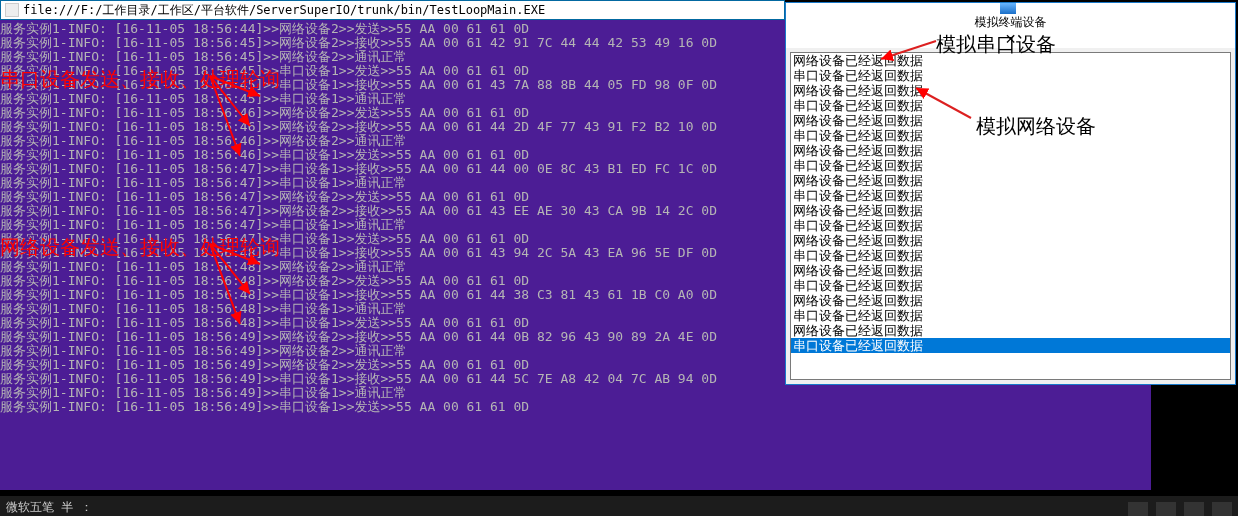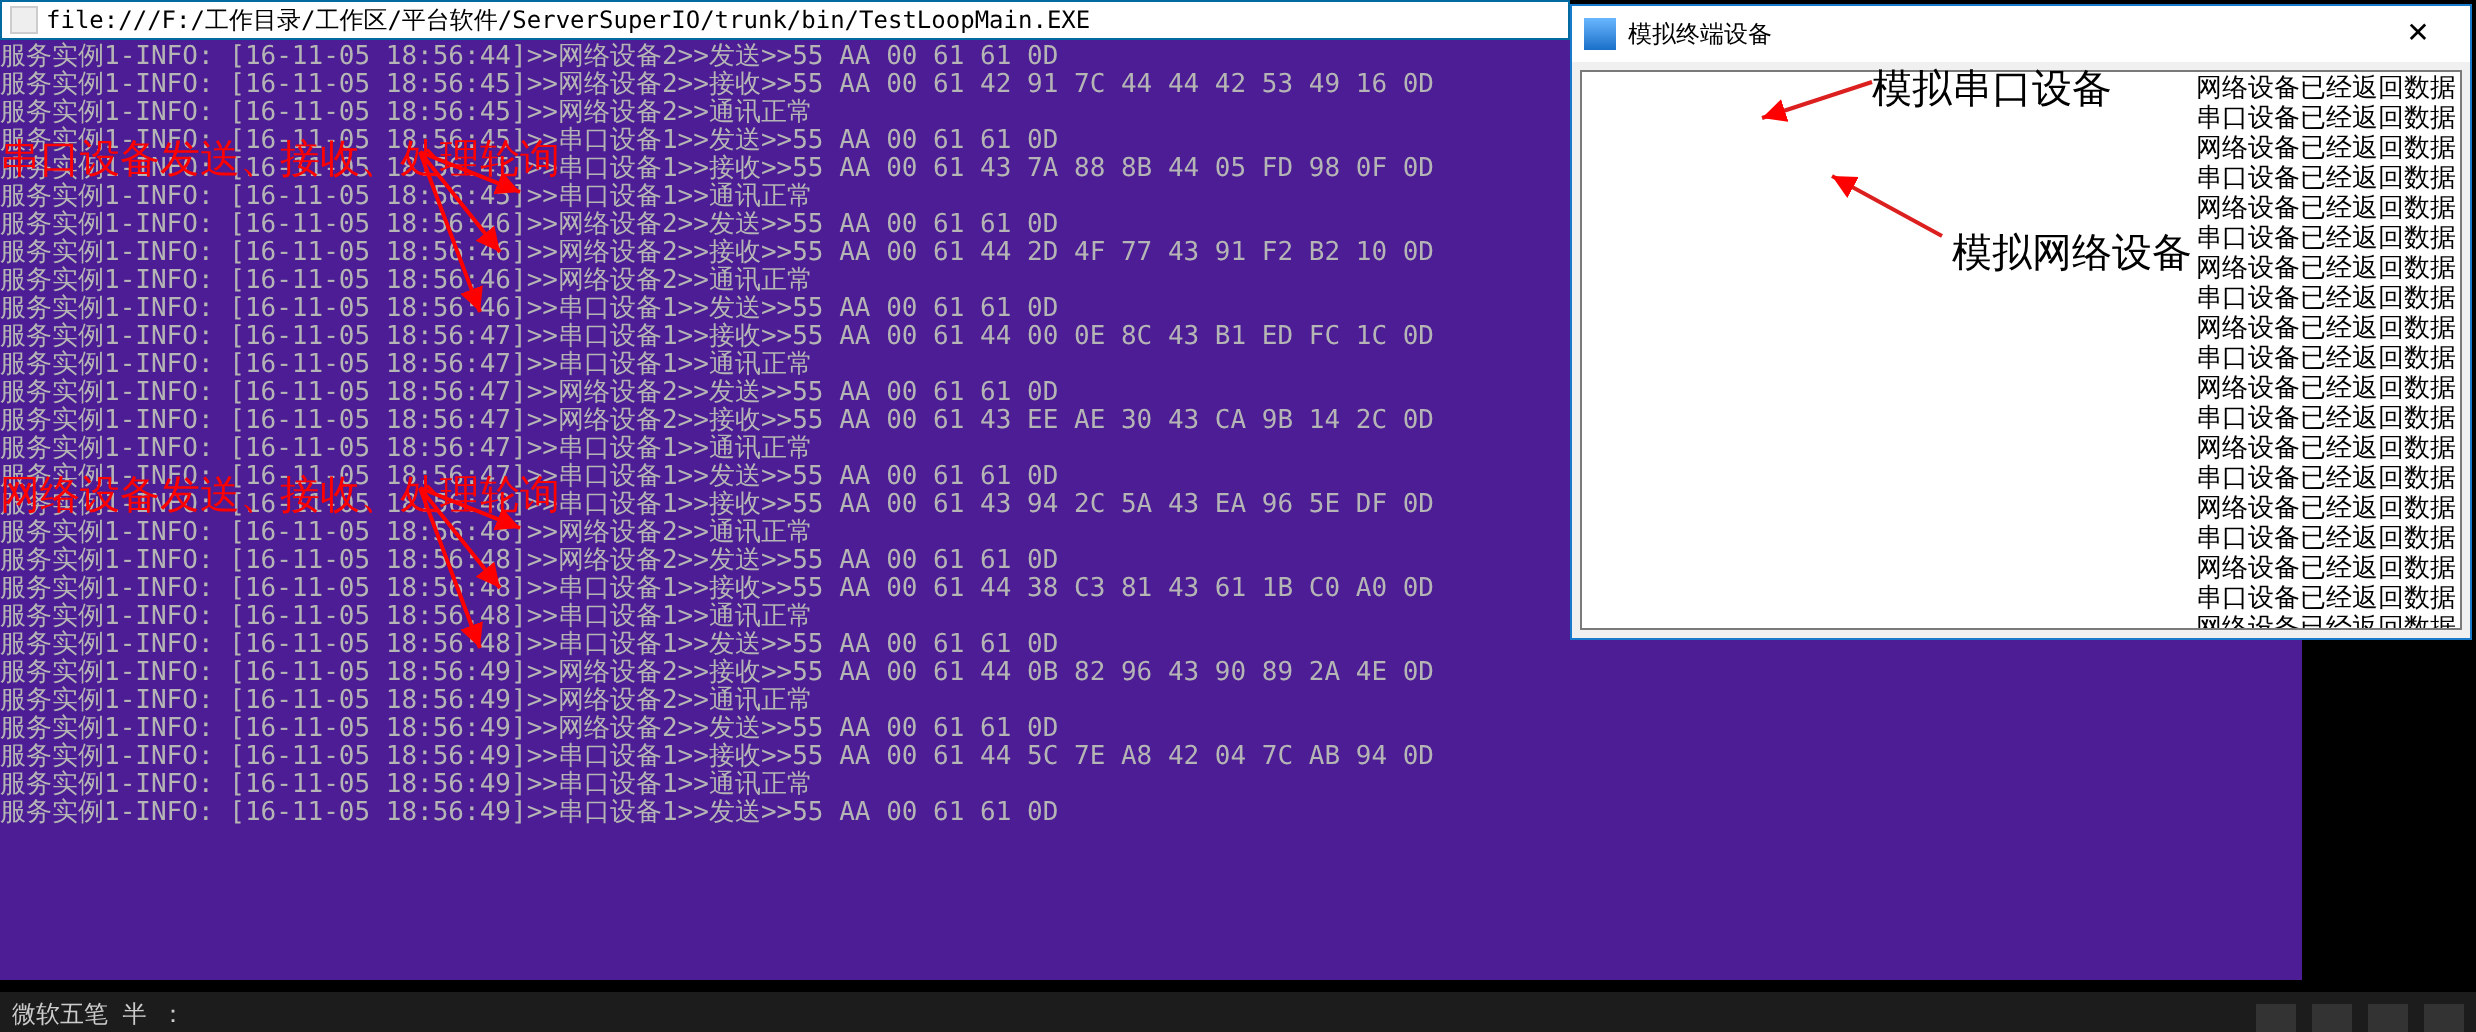--- a/index.html
+++ b/index.html
@@ -11,35 +11,35 @@
 .console { background: #4c1d95; color: #0c0; font-family: "Consolas","SimSun",monospace; font-size: 13px; line-height: 14px; white-space: pre; padding: 2px 0 0 0; position: absolute; top: 20px; left: 0; width: 1151px; height: 470px; }
 .console .row { color: #b5b5b5; }
 .annot { position: absolute; color: #f00; font-family: "SimSun"; font-size: 20px; pointer-events: none; z-index: 5; }
 .arrow { position: absolute; z-index: 4; pointer-events: none; }
 
 .status { position: absolute; bottom: 0; left: 0; width: 1238px; height: 20px; background: #1c1c1c; color: #ccc; display: flex; align-items: flex-end; padding: 0 6px; font-size: 12px; }
 .status .right { margin-left: auto; display: flex; gap: 8px; align-items: center; }
 .sbtn { width: 20px; height: 14px; background: #333; display: inline-block; }
 
 .modal { position: absolute; top: 2px; left: 785px; width: 451px; background: #f0f0f0; border: 1px solid #1979ca; z-index: 10; font-family: "Microsoft YaHei","SimSun"; }
-.modal-title { height: 28px; background: #fff; display: flex; align-items: center; padding: 0 6px; color: #000; font-size: 12px; }
+.modal-title { height: 45px; background: #fff; display: flex; align-items: center; padding: 0 6px; color: #000; font-size: 12px; flex-direction: column; }
 .modal-title .ico { width: 16px; height: 16px; background: linear-gradient(#6ab7ff,#1a6fc8); margin-right: 6px; }
 .modal-title .spacer { flex: 1; }
 .modal-title .close { width: 40px; height: 20px; display: flex; align-items: center; justify-content: center; font-size: 14px; }
 .modal-body { padding: 4px; }
 .form-row { display: flex; align-items: center; gap: 6px; padding: 4px 2px; }
 .lbl { width: 28px; text-align: left; font-size: 12px; color: #000; }
 .lbl2 { width: 42px; text-align: left; font-size: 12px; color: #000; }
 select, input.txt { font-family: "Consolas","SimSun"; font-size: 13px; height: 22px; border: 1px solid #7a7a7a; background: #fff; padding: 0 4px; }
 select { width: 102px; appearance: none; background: #fff; }
 .sel-wrap { position: relative; display: inline-block; }
 .sel-wrap::after { content: "▾"; position: absolute; right: 4px; top: 3px; color: #555; font-size: 11px; pointer-events: none; }
 .btn { height: 24px; padding: 0 10px; background: #e1e1e1; border: 1px solid #adadad; font-size: 12px; cursor: pointer; font-family: "SimSun"; }
 
-.listbox { background: #fff; border: 1px solid #7a7a7a; height: 280px; overflow-y: scroll; font-family: "SimSun"; font-size: 13px; line-height: 15px; text-align: right; }
+.listbox { background: #fff; border: 1px solid #7a7a7a; height: 328px; overflow-y: scroll; font-family: "SimSun"; font-size: 13px; line-height: 15px; }
 .listbox .item { padding: 0 2px; color: #000; white-space: nowrap; }
 .listbox .item.sel { background: #0078d7; color: #fff; }
 
 .red-annot { position: absolute; z-index: 20; color: #000000; font-family: "KaiTi","SimSun"; font-size: 20px; pointer-events: none; }
 </style>
 </head>
 <body>
 
 <div class="addr-bar">
   <span class="addr-icon"></span>

